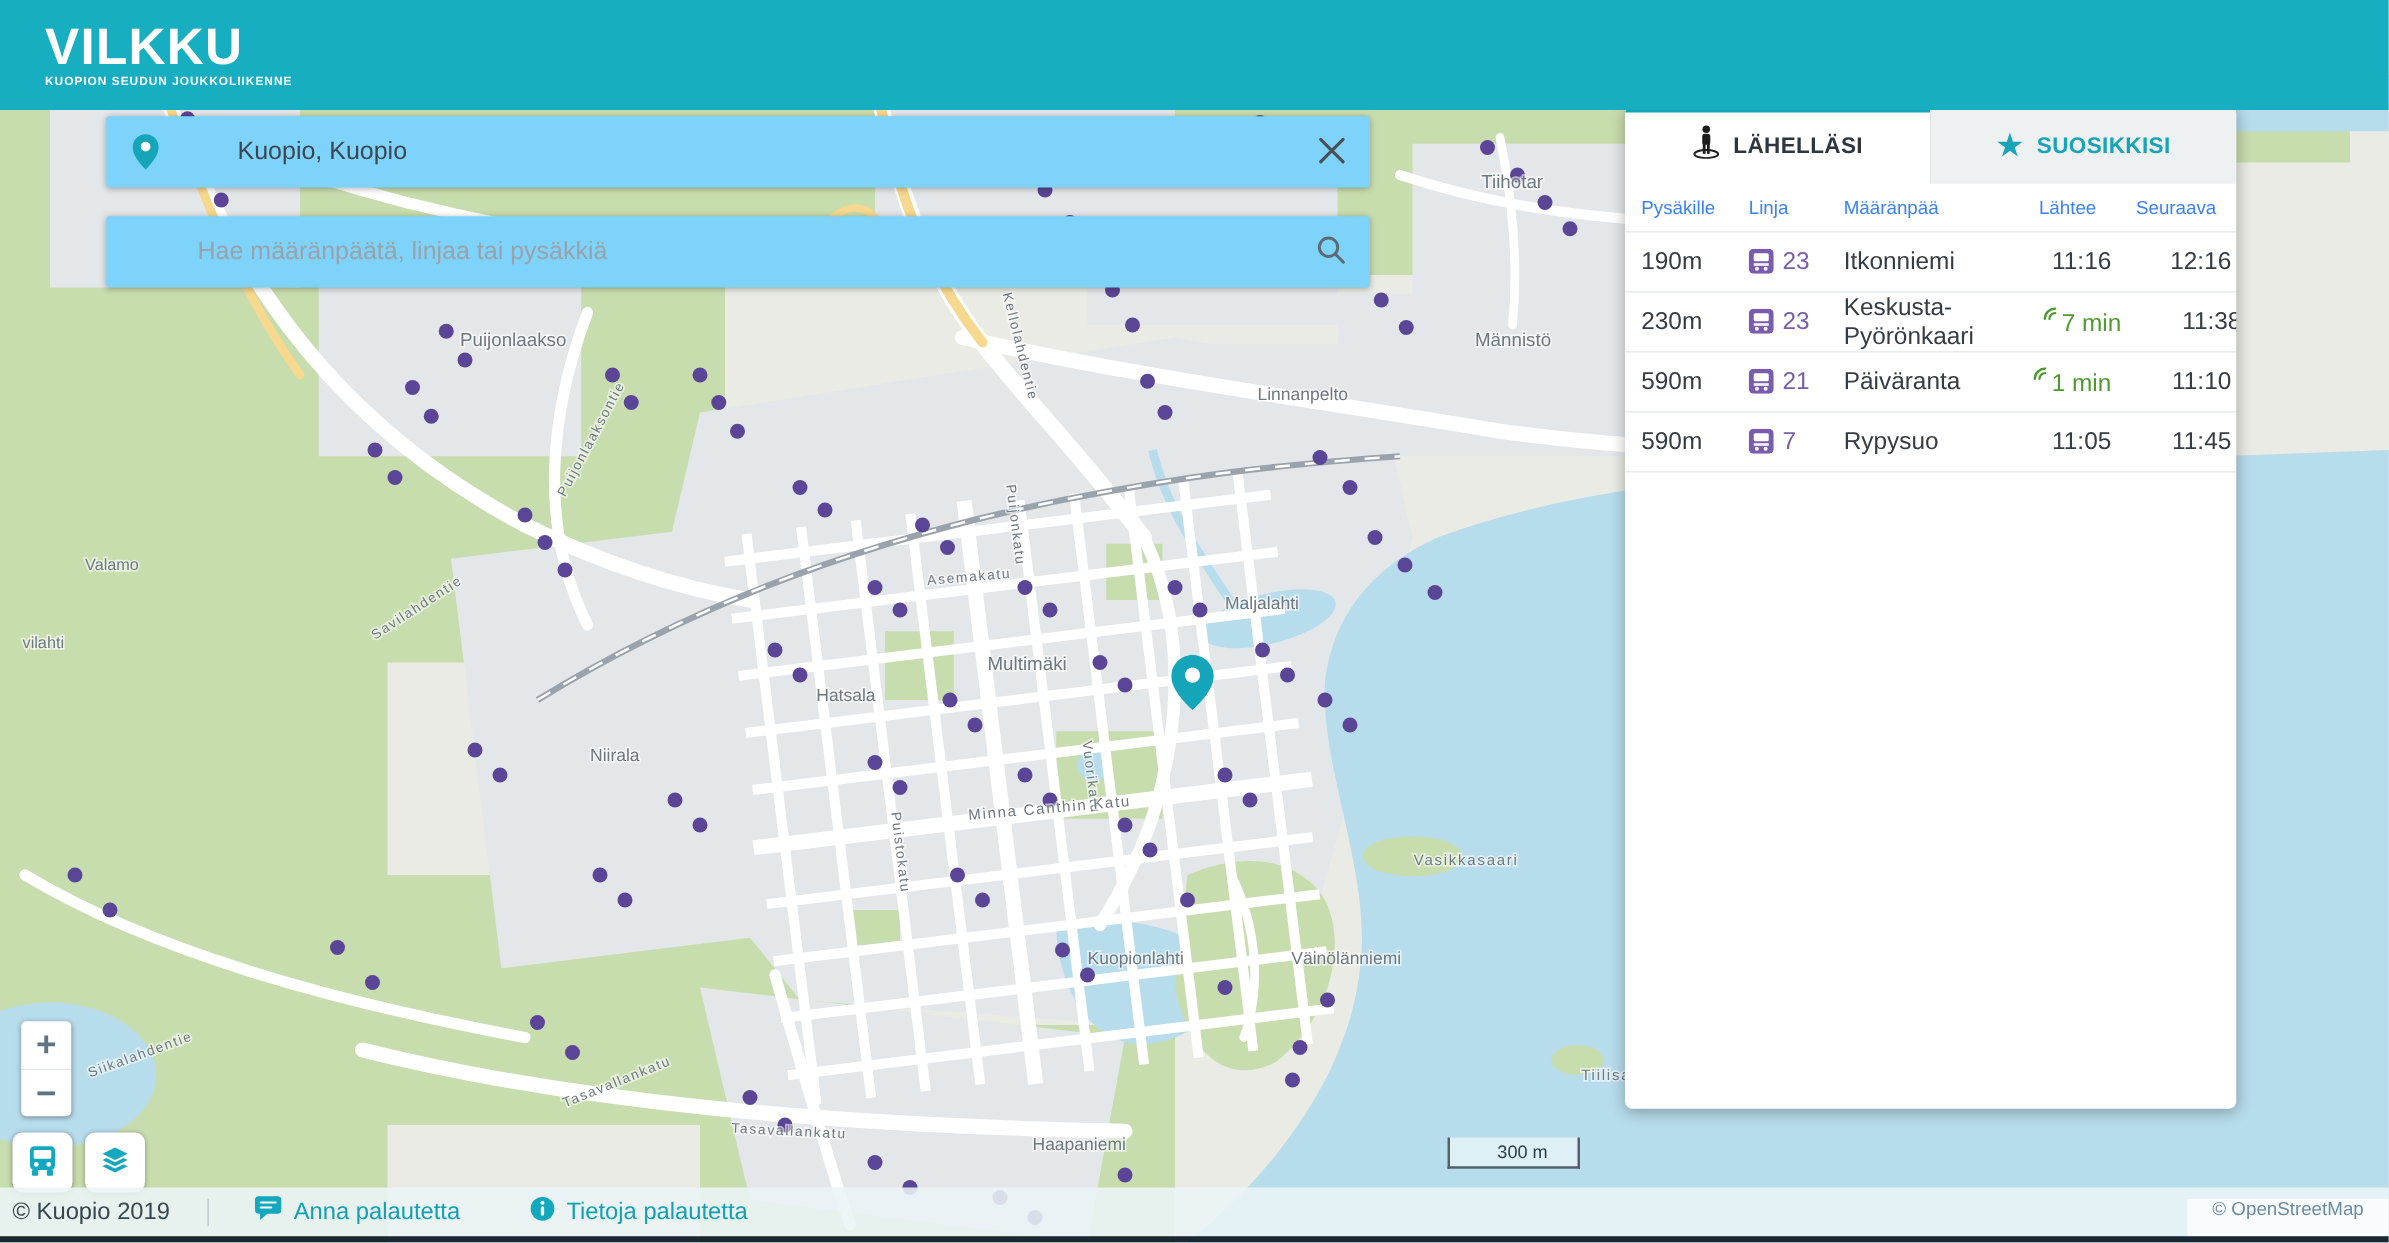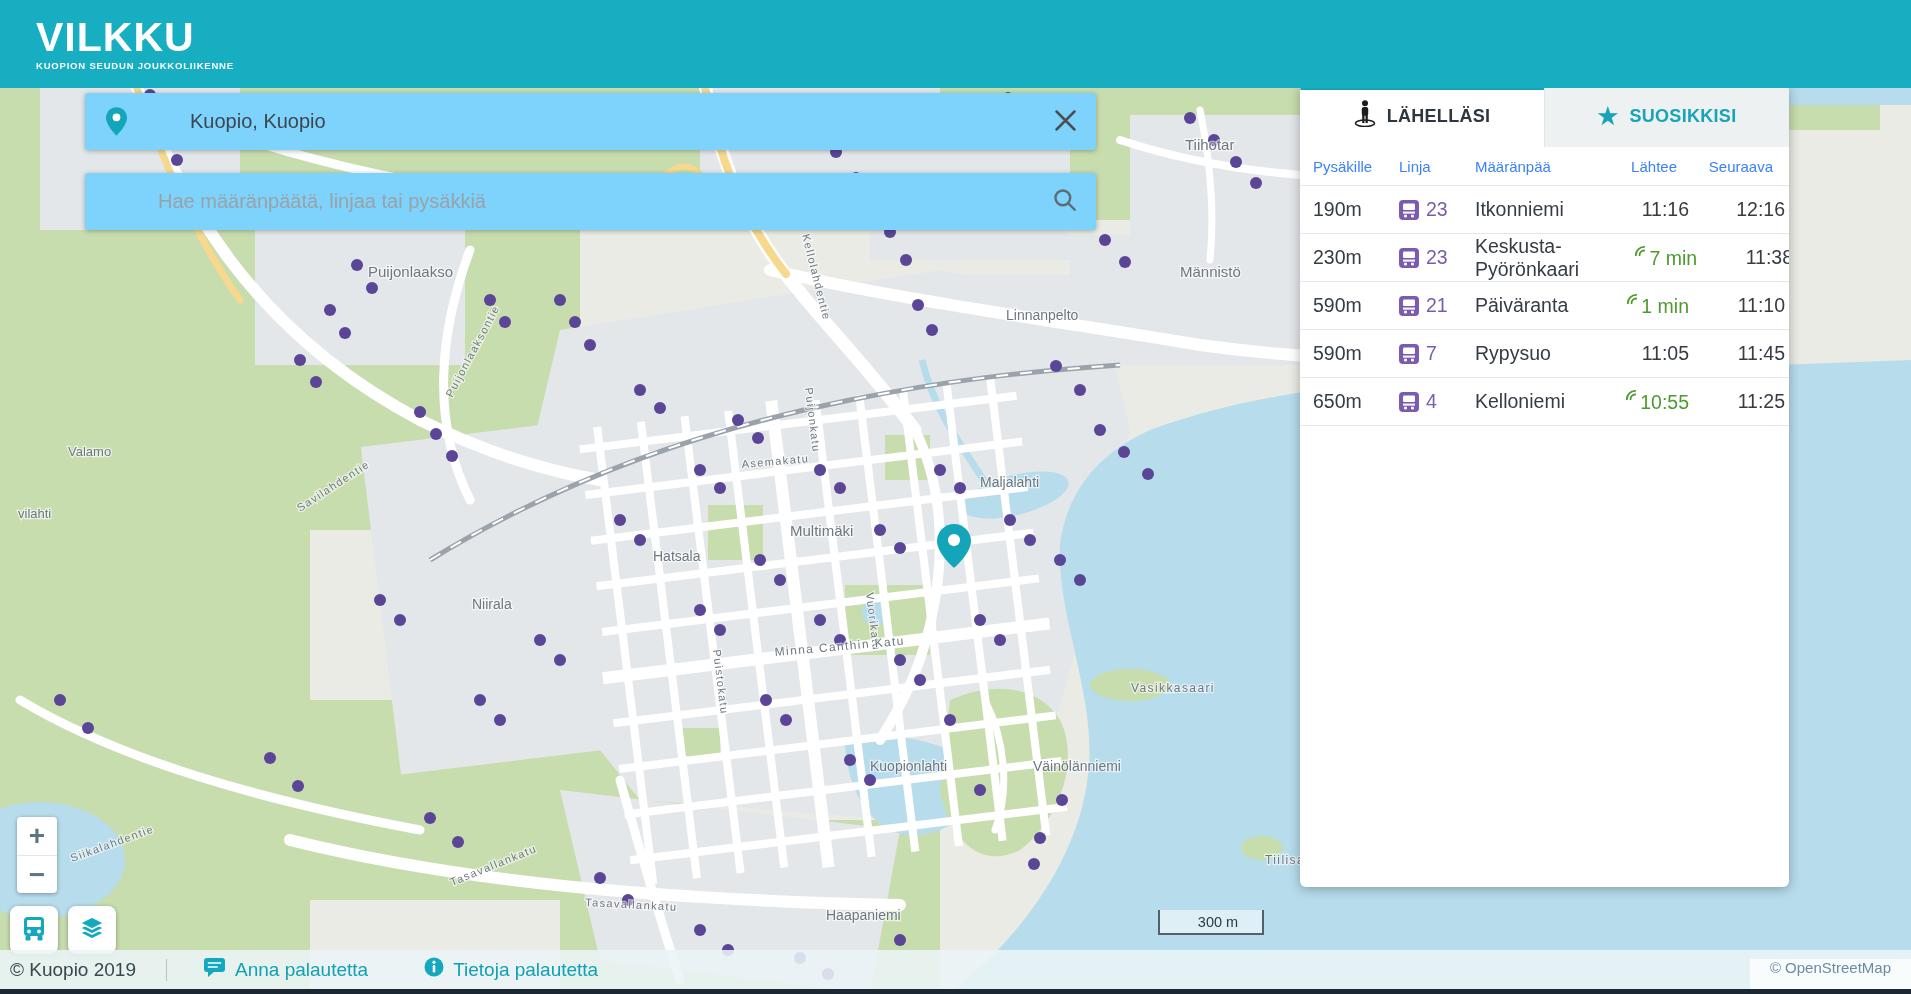--- a/index.html
+++ b/index.html
@@ -432,39 +432,20 @@
               <rect x="4" y="11.5" width="12" height="2.2" fill="#fff" opacity=".9"></rect>
               <circle cx="6.5" cy="16" r="1.6" fill="#fff"></circle>
               <circle cx="13.5" cy="16" r="1.6" fill="#fff"></circle>
             </svg></span>
           <b>7</b>
         </span>
         <span class="c-dest">Rypysuo</span>
         <span class="c-dep">11:05</span>
         <span class="c-next">11:45</span>
       </div>
-      <div class="dep-row">
-        <span class="c-dist">650m</span>
-        <span class="c-line">
-          <span><svg width="20" height="20" viewBox="0 0 20 20" style="vertical-align:-4px">
-              <rect width="20" height="20" rx="4" fill="#7a5cac"></rect>
-              <rect x="4" y="3.5" width="12" height="6.5" rx="1.2" fill="#fff"></rect>
-              <rect x="4" y="11.5" width="12" height="2.2" fill="#fff" opacity=".9"></rect>
-              <circle cx="6.5" cy="16" r="1.6" fill="#fff"></circle>
-              <circle cx="13.5" cy="16" r="1.6" fill="#fff"></circle>
-            </svg></span>
-          <b>4</b>
-        </span>
-        <span class="c-dest">Kelloniemi</span>
-        <span class="c-dep rt"><svg width="12" height="12" viewBox="0 0 13 13" fill="none" stroke="#4c9b2f" stroke-width="2" stroke-linecap="round">
-            <path d="M2,11 A9,9 0 0 1 11,2"></path>
-            <path d="M6,11 A5,5 0 0 1 11,6"></path>
-          </svg>10:55</span>
-        <span class="c-next">11:25</span>
-      </div>
     </div>
 </aside>
 
 <div class="zoomctl">
   <button>+</button>
   <button>−</button>
 </div>
 <button class="sqbtn bus">
   <span>
     <svg viewBox="0 0 28 28" width="28" height="28">

